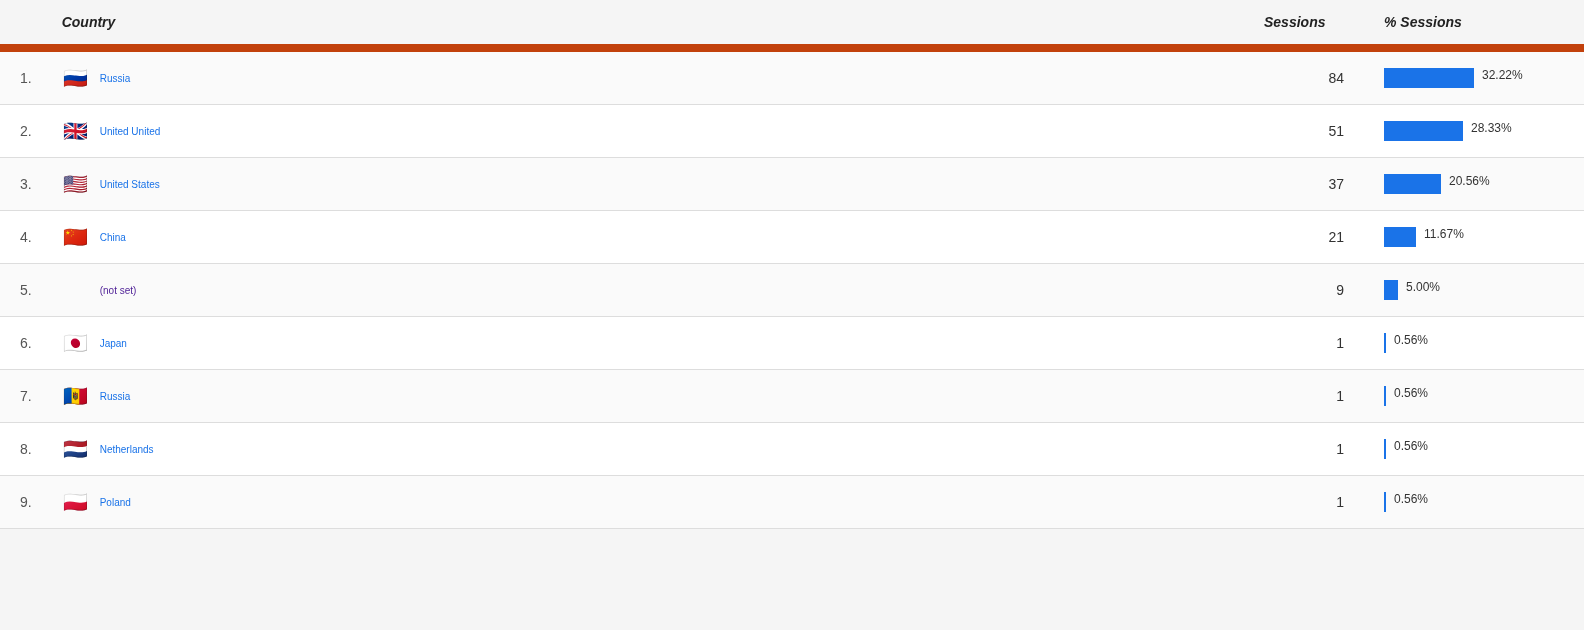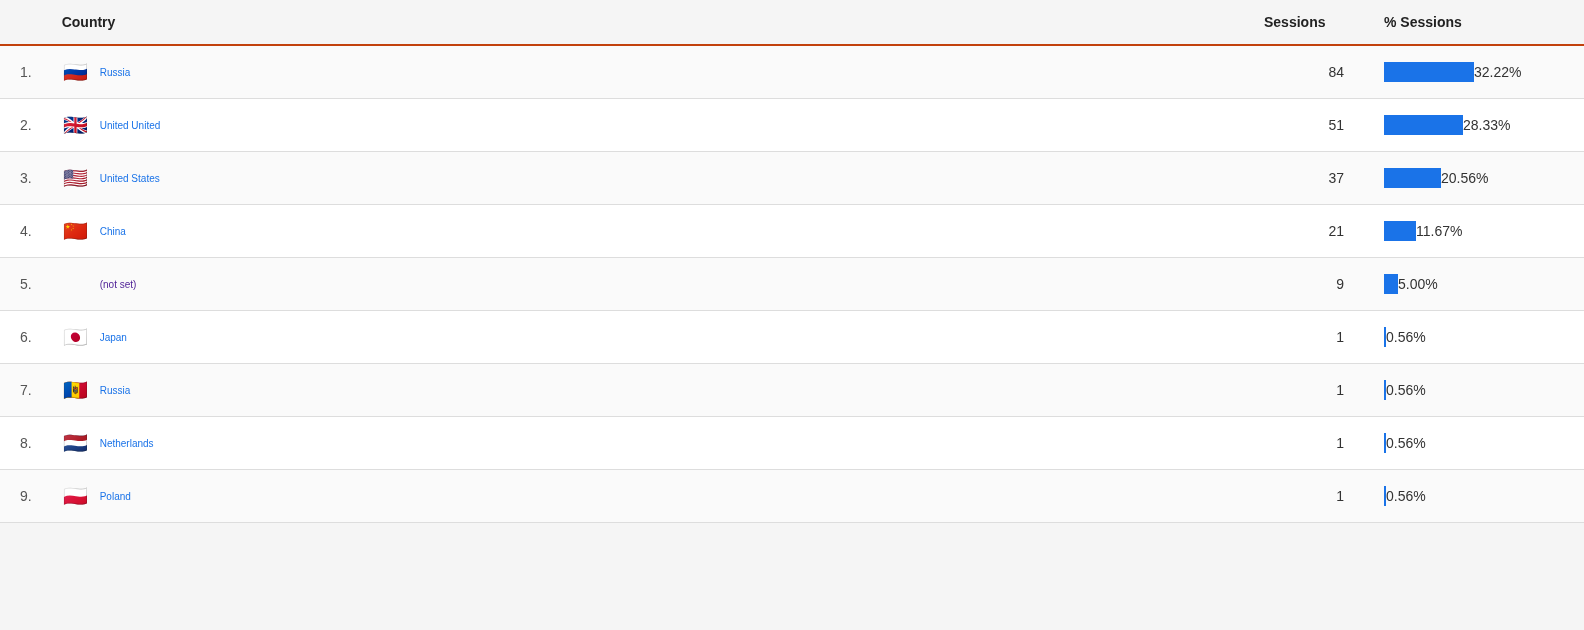--- a/index.html
+++ b/index.html
@@ -13,21 +13,22 @@
       width: 1584px;
       background: #f5f5f5;
       padding: 0;
     }
     table {
       width: 100%;
       border-collapse: collapse;
       background: #fff;
     }
     thead tr {
-      border-bottom: 2px solid #c2410c;
+      border-bottom: 8px solid #c2410c;
+      font-style: italic;
     }
     thead th {
       padding: 14px 20px;
       text-align: left;
       font-weight: bold;
       font-size: 14px;
       color: #222;
       background: #f5f5f5;
     }
     thead th.sessions-col {
@@ -73,22 +74,22 @@
       text-align: center;
     }
     .sessions-cell {
       text-align: right;
       font-size: 14px;
       color: #333;
       font-weight: 500;
     }
     .pct-cell {
       display: flex;
-      align-items: center;
-      font-size: 14px;
+      gap: 8px;
+      font-size: 12px;
       color: #333;
     }
     .bar-container {
       display: inline-block;
       height: 20px;
       background: #1a73e8;
       min-width: 2px;
     }
     .pct-text {
       white-space: nowrap;

